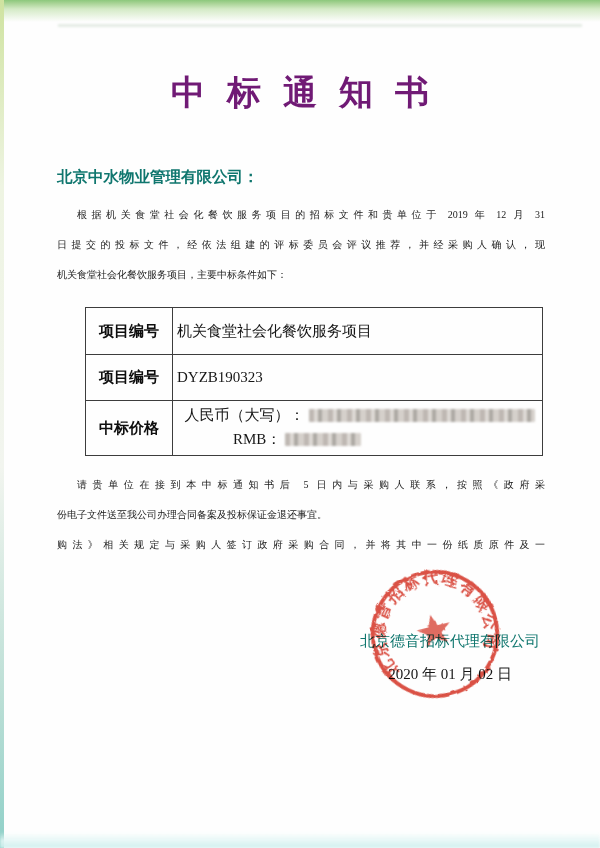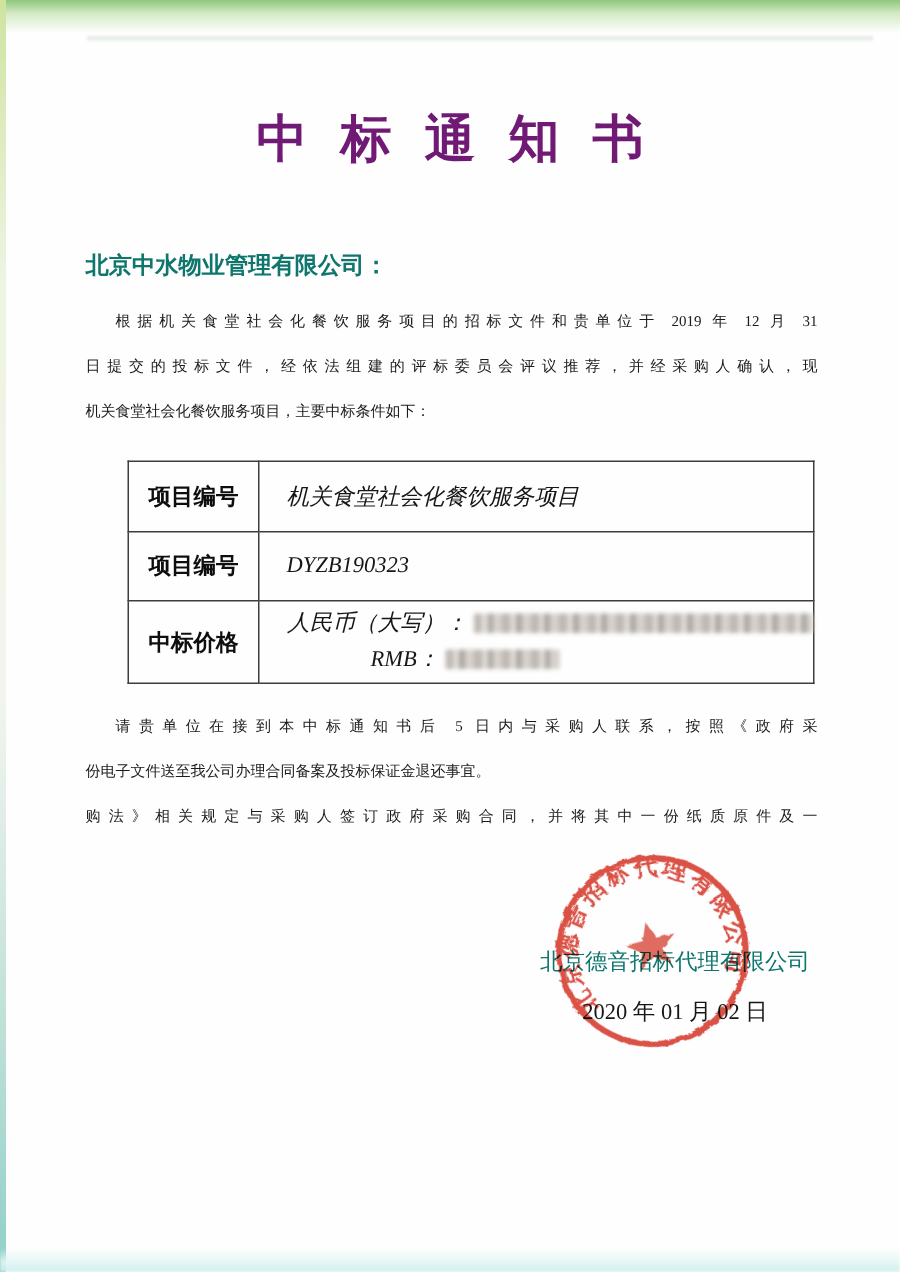--- a/index.html
+++ b/index.html
@@ -61,21 +61,21 @@
   
   .award-table {
     position: absolute; top: 307px; left: 85px; width: 458px;
     border-collapse: collapse;
     font-size: 15px; color: #161616;
   }
   .award-table td { border: 1.2px solid #3d3d3d; }
   .award-table td.lbl {
     width: 87px; text-align: center; font-weight: bold; color: #0e0e0e;
   }
-  .award-table td.val { padding-left: 18px; font-style: italic; }
+  .award-table td.val { padding-left: 4px; }
   .r1 td { height: 47px; }
   .r2 td { height: 46px; }
   .r3 td { height: 55px; }
   .price-line1 { padding-top: 2px; text-align: center; }
   .price-line2 { padding-left: 56px; padding-top: 5px; padding-bottom: 4px; }
   .redacted {
     display: inline-block; height: 13px; vertical-align: -2px;
     border-radius: 1px;
     background: repeating-linear-gradient(90deg,
       #b4aca6 0px, #b4aca6 5px, #d9d4cf 5px, #d9d4cf 9px,

